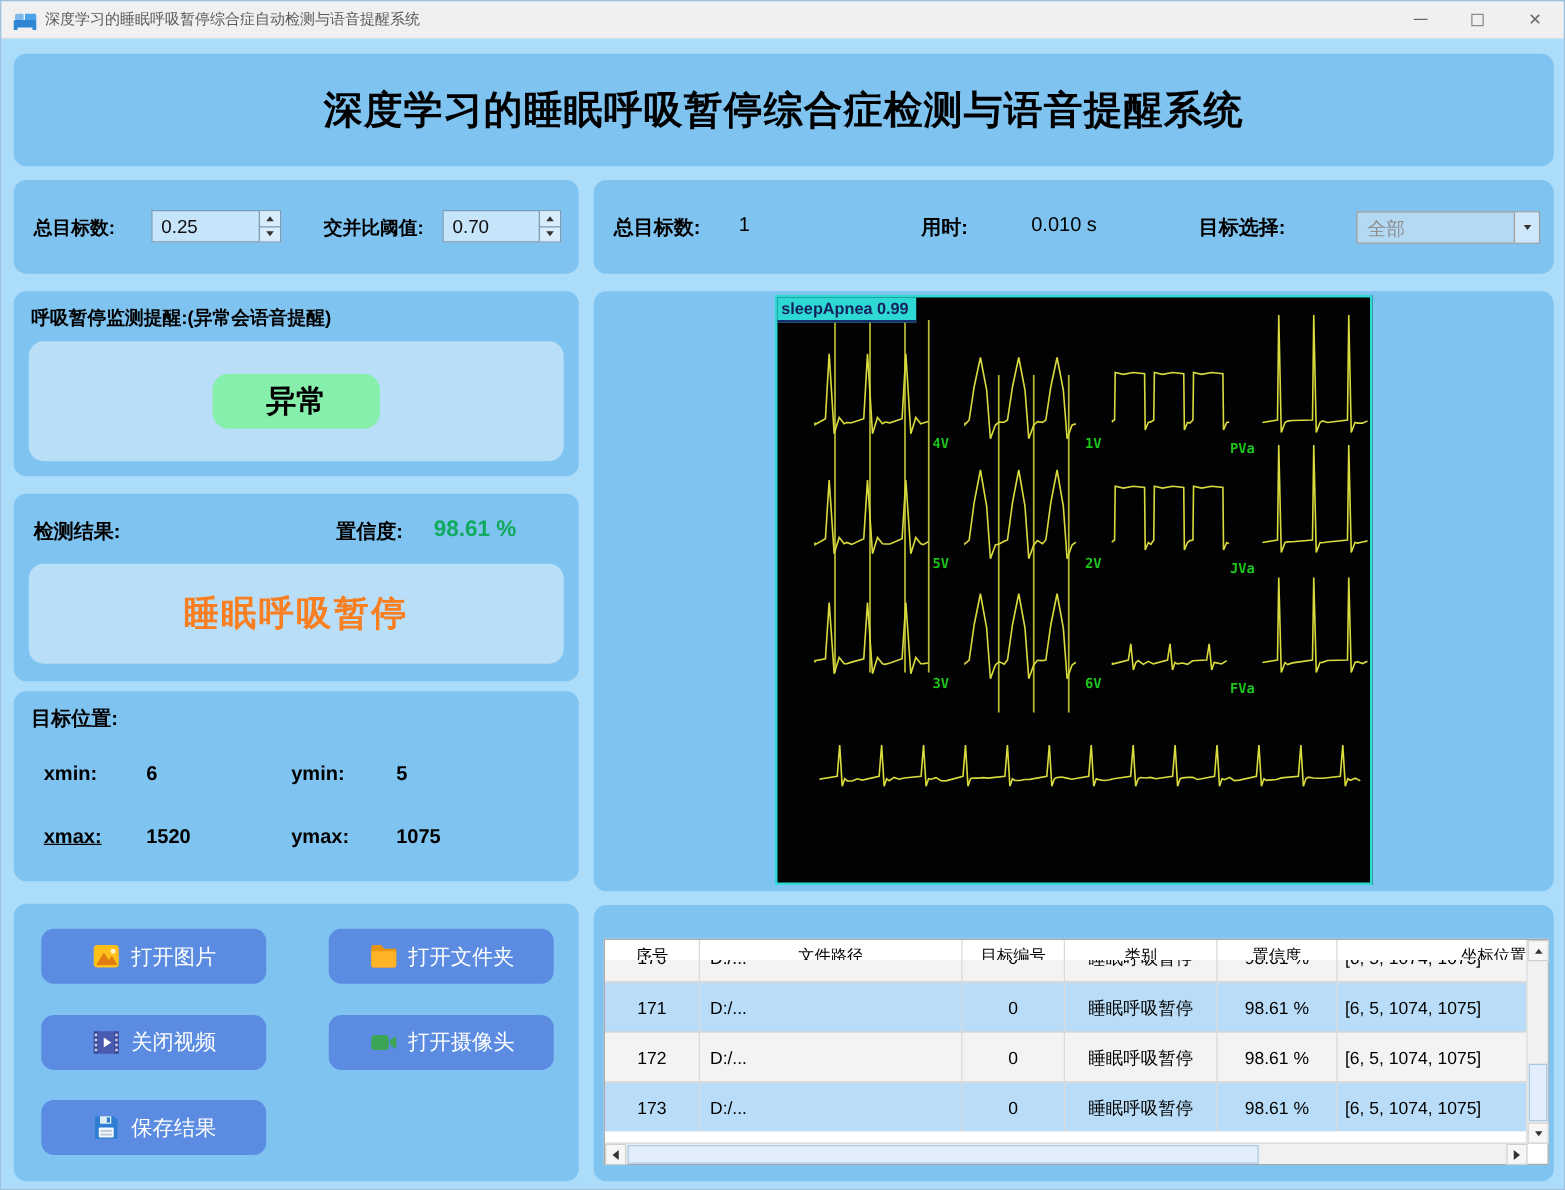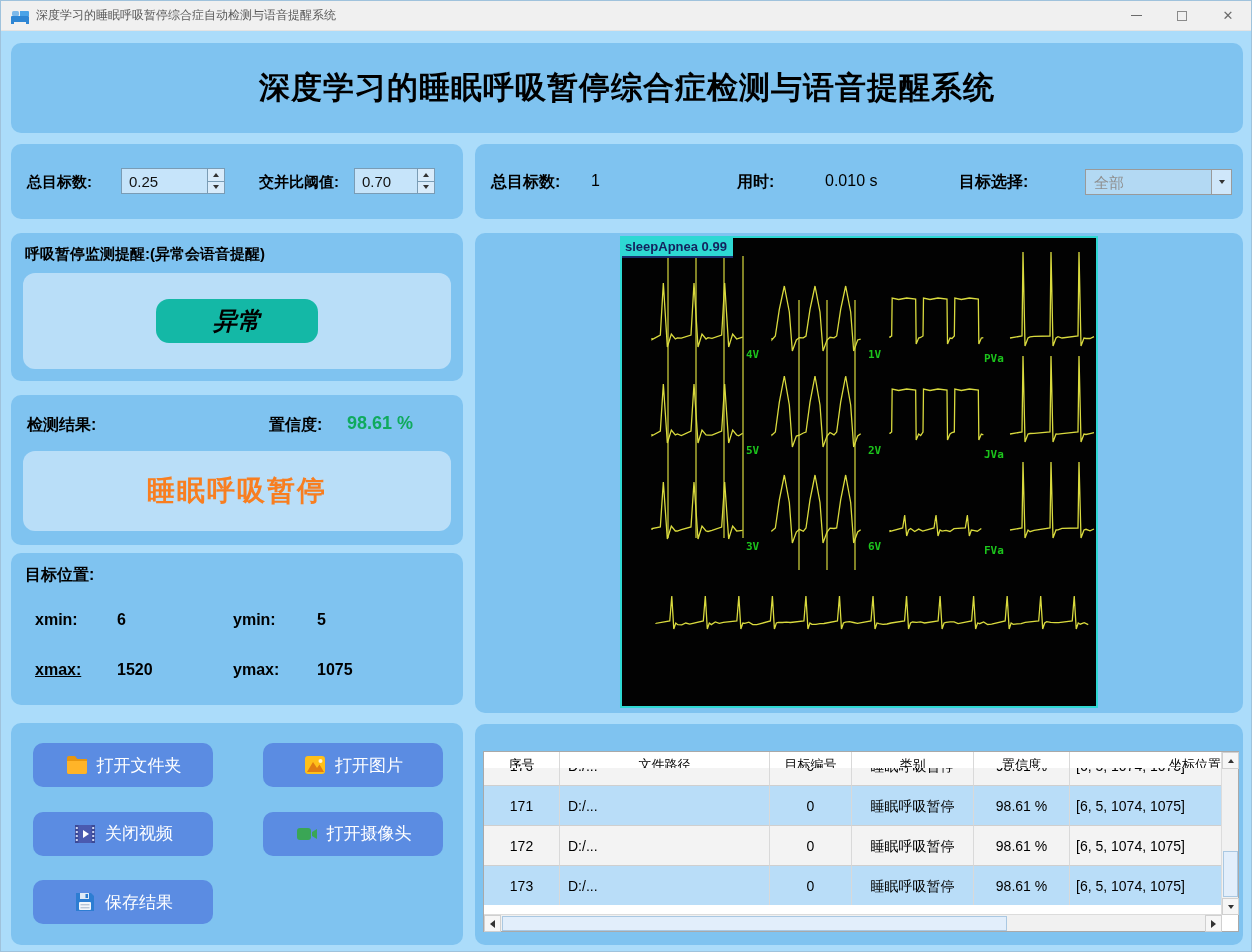--- a/index.html
+++ b/index.html
@@ -52,22 +52,22 @@
   .stat-val { position:absolute; font-size:16px; color:#000; }
   .combo { position:absolute; left:610px; top:25px; width:147px; height:26px; background:#b3d9f3; border:1px solid #9a9a9a; display:flex; }
   .combo .cval { flex:1; font-size:15px; color:#8f8f8f; padding:4px 0 0 8px; }
   .combo .cbtn { width:20px; background:#cfe7fa; border-left:1px solid #9a9a9a; display:flex; align-items:center; justify-content:center; }
 
   
   .p-monitor { left:10px; top:202px; width:452px; height:148px; }
   .section-h { position:absolute; left:14px; top:12px; font-size:15px; font-weight:bold; color:#000000; }
   .monitor-inner { left:12px; top:40px; width:428px; height:96px; display:flex; align-items:center; justify-content:center; }
   .alarm-btn {
-    width:162px; height:44px; background:#14b8a6; border:none; border-radius:13px;
-    font-size:24px; font-weight:bold; color:#000; font-family:inherit;font-style:italic;
+    width:134px; height:44px; background:#86efac; border:none; border-radius:13px;
+    font-size:24px; font-weight:bold; color:#000; font-family:inherit;
   }
 
   
   .p-result { left:10px; top:364px; width:452px; height:150px; }
   .result-inner { left:12px; top:56px; width:428px; height:80px; display:flex; align-items:center; justify-content:center; }
   .apnea-text { font-size:28px; font-weight:bold; color:#f87e20; letter-spacing:2px; }
   .conf-green { position:absolute; left:336px; top:18px; font-size:18px; font-weight:bold; color:#0faa5e; }
 
   
   .p-pos { left:10px; top:522px; width:452px; height:152px; }
@@ -159,21 +159,21 @@
       <span class="btns">
         <div>
             <i class="tri-up"></i>
           </div>
         <div>
             <i class="tri-dn"></i>
           </div>
       </span>
     </div>
     <span class="lab" style="left:248px;top:29px;">交并比阈值:</span>
-    <div class="spin" style="left:343px;top:24px;width:81px;gap:16px;">
+    <div class="spin" style="left:343px;top:24px;width:95px;gap:16px;">
       <span class="val">0.70</span>
       <span class="btns">
         <div>
             <i class="tri-up"></i>
           </div>
         <div>
             <i class="tri-dn"></i>
           </div>
       </span>
     </div>
@@ -217,32 +217,32 @@
     <span class="pos-lab" style="left:306px;top:58px;">5</span>
     <span class="pos-lab" style="left:24px;top:108px;text-decoration:underline;">xmax:</span>
     <span class="pos-lab" style="left:106px;top:108px;">1520</span>
     <span class="pos-lab" style="left:222px;top:108px;">ymax:</span>
     <span class="pos-lab" style="left:306px;top:108px;">1075</span>
   </div>
 
   <div class="panel p-btns">
     <button class="act-btn">
       <svg viewBox="0 0 24 24">
-          <path d="M2 5 a2 2 0 0 1 2-2 h6 l2.4 3 H22 a0 0 0 0 1 0 0 v13 a2 2 0 0 1-2 2 H4 a2 2 0 0 1-2-2 Z" fill="#e8960e"></path>
-          <path d="M2 8 h20 v11 a2 2 0 0 1-2 2 H4 a2 2 0 0 1-2-2 Z" fill="#ffb428"></path>
-        </svg>
-      <span>打开文件夹</span>
-    </button>
-    <button class="act-btn">
-      <svg viewBox="0 0 24 24">
           <rect x="2" y="3" width="20" height="18" rx="3" fill="#ffc019"></rect>
           <circle cx="17.5" cy="8" r="2" fill="#fff3d0"></circle>
           <path d="M4 19 L10 9 L14 15 L16.5 11.5 L21 19 Z" fill="#e07c12"></path>
         </svg>
       <span>打开图片</span>
+    </button>
+    <button class="act-btn">
+      <svg viewBox="0 0 24 24">
+          <path d="M2 5 a2 2 0 0 1 2-2 h6 l2.4 3 H22 a0 0 0 0 1 0 0 v13 a2 2 0 0 1-2 2 H4 a2 2 0 0 1-2-2 Z" fill="#e8960e"></path>
+          <path d="M2 8 h20 v11 a2 2 0 0 1-2 2 H4 a2 2 0 0 1-2-2 Z" fill="#ffb428"></path>
+        </svg>
+      <span>打开文件夹</span>
     </button>
     <button class="act-btn">
       <svg viewBox="0 0 24 24">
           <rect x="2" y="3" width="20" height="18" rx="2" fill="#4a5ab0"></rect>
           <rect x="2" y="3" width="3.5" height="18" fill="#3c4a96"></rect>
           <rect x="18.5" y="3" width="3.5" height="18" fill="#3c4a96"></rect>
           <rect x="2.8" y="5" width="2" height="2" fill="#cdd4f0"></rect>
           <rect x="2.8" y="9" width="2" height="2" fill="#cdd4f0"></rect>
           <rect x="2.8" y="13" width="2" height="2" fill="#cdd4f0"></rect>
           <rect x="2.8" y="17" width="2" height="2" fill="#cdd4f0"></rect>

